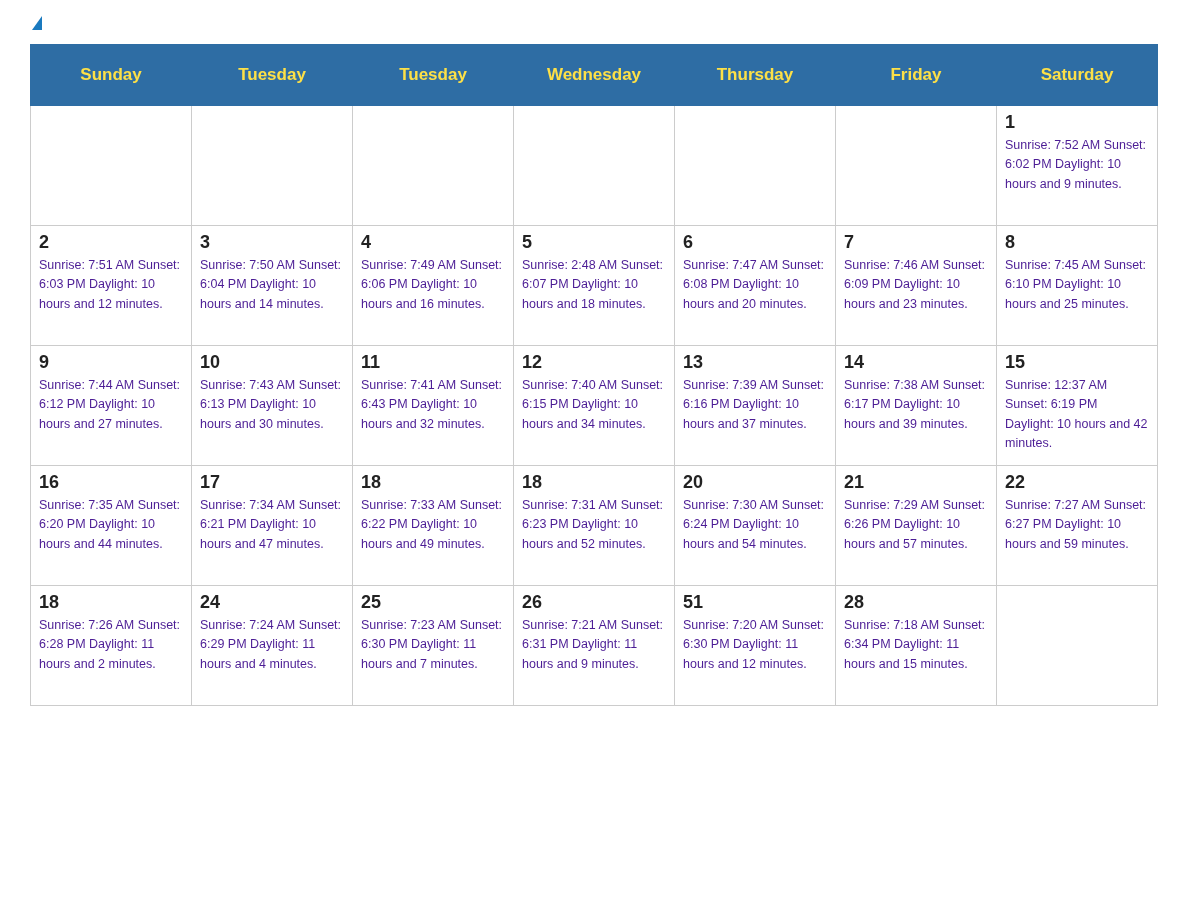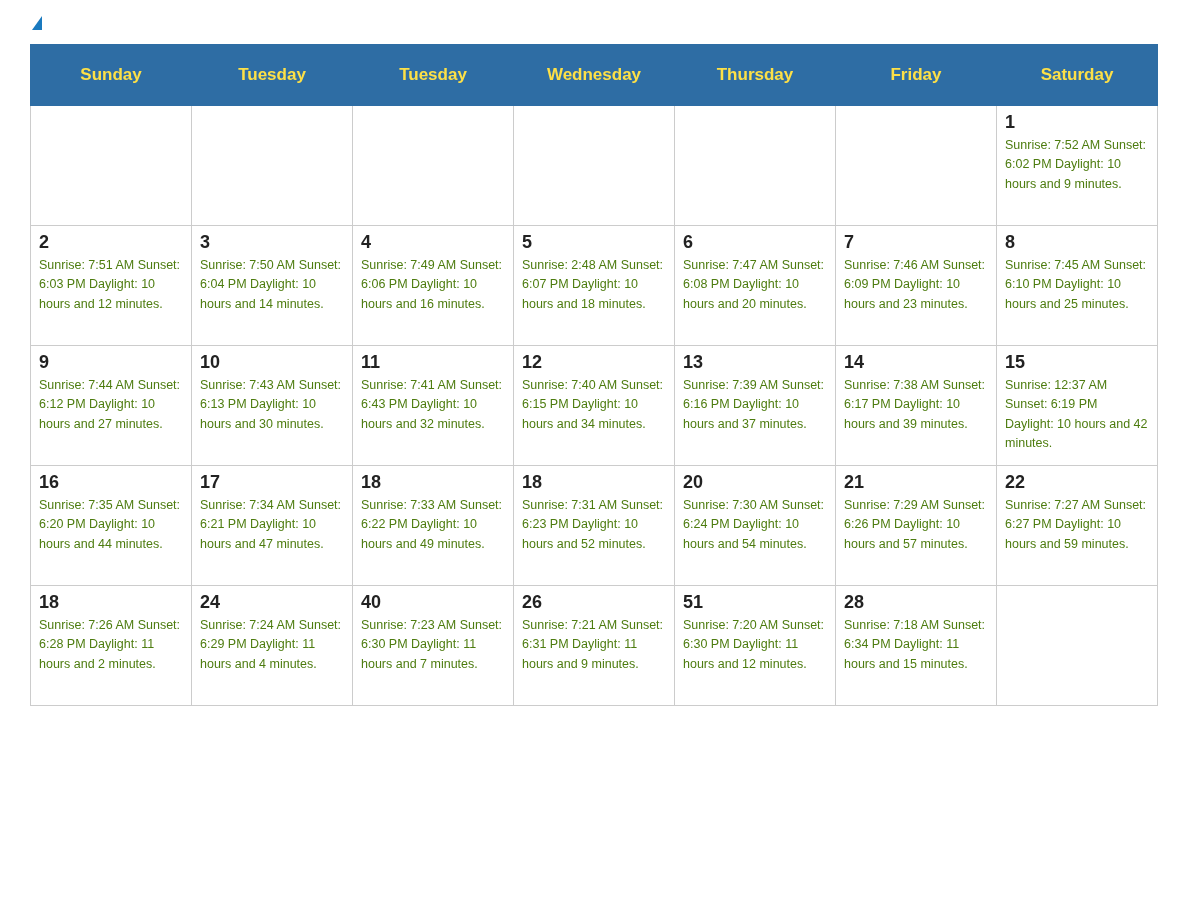--- a/index.html
+++ b/index.html
@@ -83,21 +83,21 @@
     }
     .day-number {
       font-size: 18px;
       font-weight: bold;
       color: #222;
       margin-bottom: 3px;
     }
     .day-info {
       font-size: 12.5px;
       line-height: 1.55;
-      color: #4d7c0f;
+      color: #4c1d95;
     }
     .empty-cell {
       background: #f9f9f9;
     }
     tbody tr:nth-child(odd) td {
       background: #fff;
     }
   </style>
 </head>
 <body>
@@ -282,21 +282,21 @@
 Sunset: 6:28 PM
 Daylight: 11 hours and 2 minutes.</div>
         </td>
         <td>
           <div class="day-number">24</div>
           <div class="day-info">Sunrise: 7:24 AM
 Sunset: 6:29 PM
 Daylight: 11 hours and 4 minutes.</div>
         </td>
         <td>
-          <div class="day-number">40</div>
+          <div class="day-number">25</div>
           <div class="day-info">Sunrise: 7:23 AM
 Sunset: 6:30 PM
 Daylight: 11 hours and 7 minutes.</div>
         </td>
         <td>
           <div class="day-number">26</div>
           <div class="day-info">Sunrise: 7:21 AM
 Sunset: 6:31 PM
 Daylight: 11 hours and 9 minutes.</div>
         </td>

